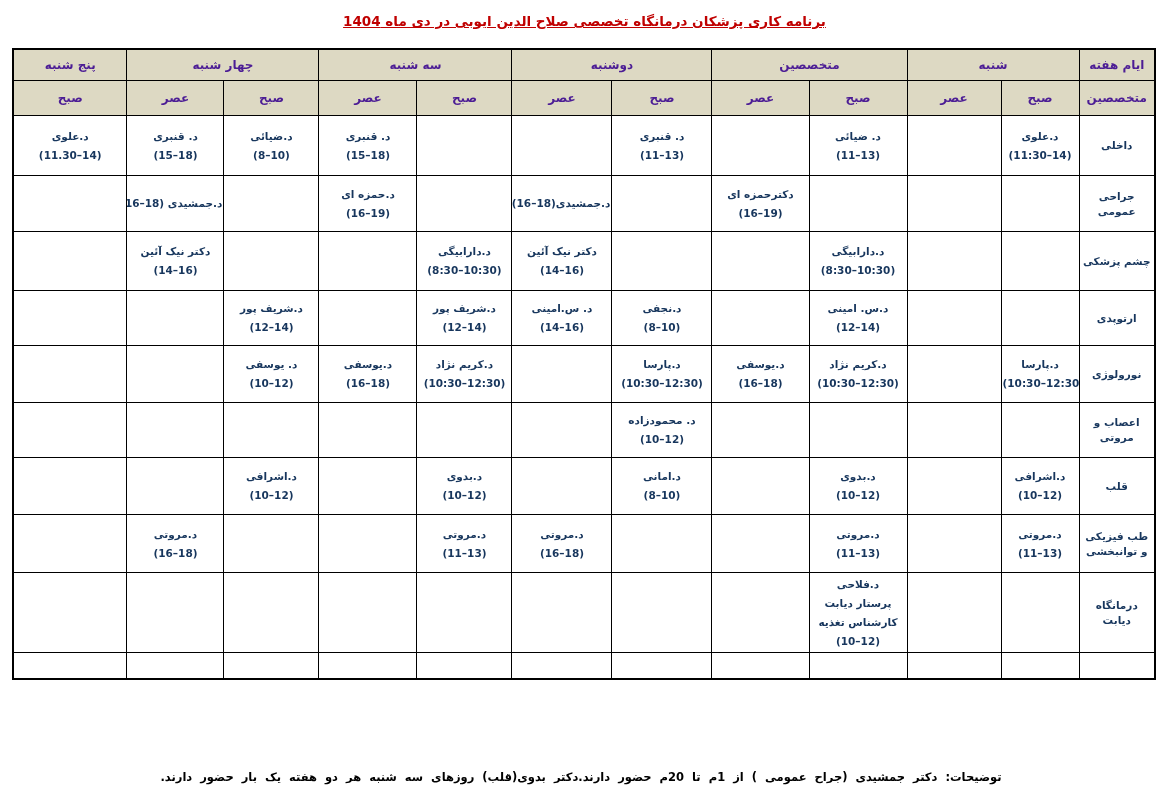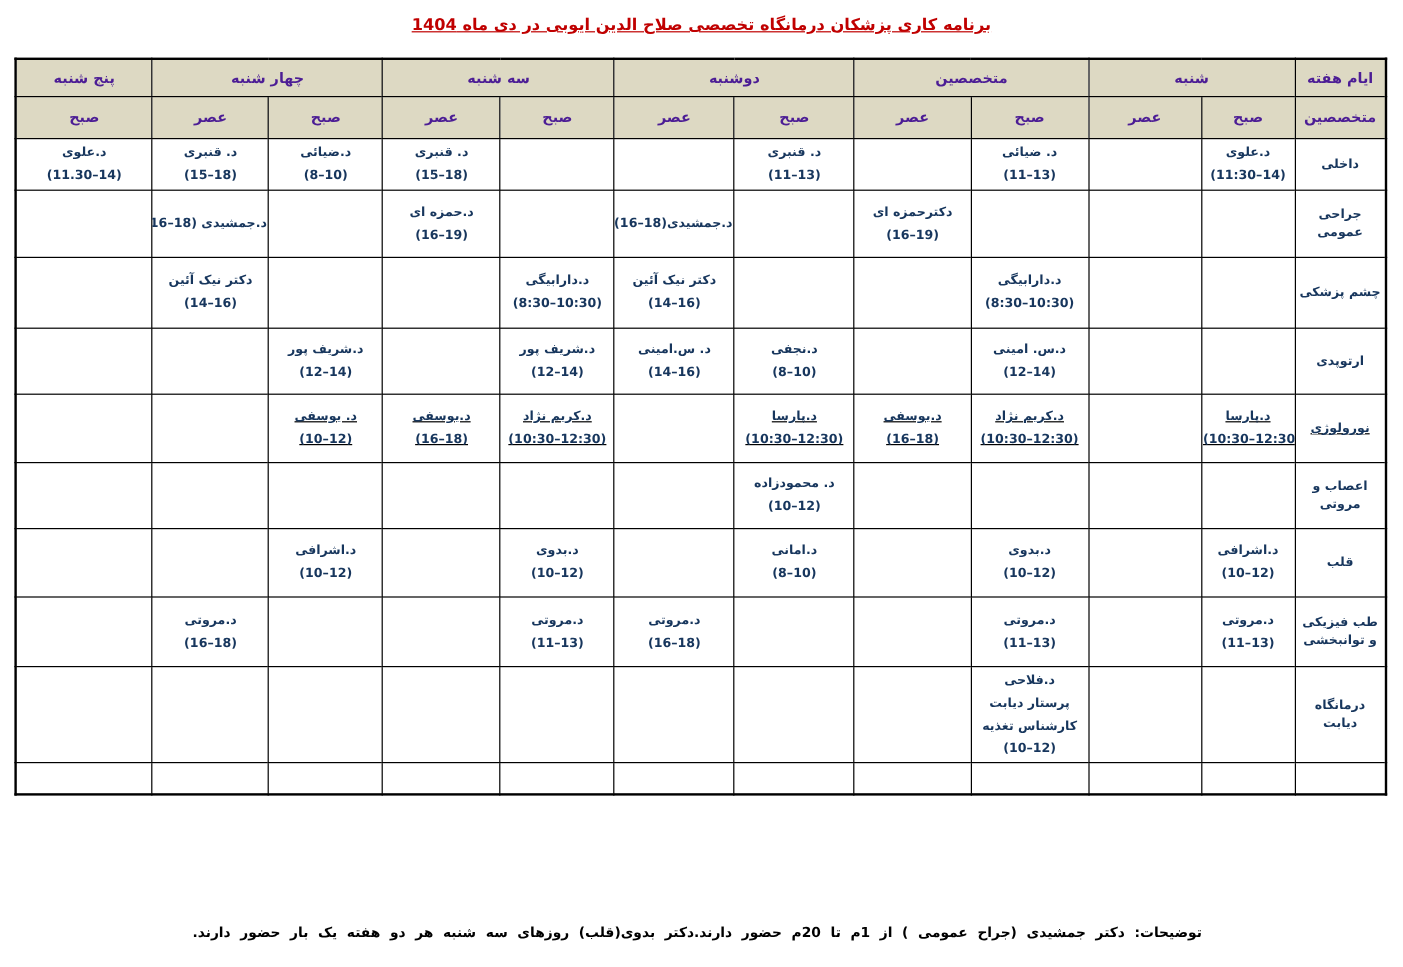--- a/index.html
+++ b/index.html
@@ -77,21 +77,21 @@
           <td>صبح</td>
           <td>عصر</td>
           <td>صبح</td>
           <td>عصر</td>
           <td>صبح</td>
           <td>عصر</td>
           <td>صبح</td>
         </tr>
     </thead>
     <tbody>
-        <tr style="height: 43px;">
+        <tr style="height: 60px;">
           <td class="spec">داخلی</td>
           <td>
             <div class="ln">د.علوی</div>
             <div class="ln" dir="ltr">(11:30–14)</div>
           </td>
           <td></td>
           <td>
             <div class="ln">د. ضیائی</div>
             <div class="ln" dir="ltr">(11–13)</div>
           </td>
@@ -191,21 +191,21 @@
             <div class="ln" dir="ltr">(12–14)</div>
           </td>
           <td></td>
           <td>
             <div class="ln">د.شریف پور</div>
             <div class="ln" dir="ltr">(12–14)</div>
           </td>
           <td></td>
           <td></td>
         </tr>
-        <tr style="height: 57px; text-decoration: underline;">
+        <tr style="height: 57px;">
           <td class="spec">نورولوژی</td>
           <td>
             <div class="ln">د.پارسا</div>
             <div class="ln" dir="ltr">(10:30–12:30)</div>
           </td>
           <td></td>
           <td>
             <div class="ln">د.کریم نژاد</div>
             <div class="ln" dir="ltr">(10:30–12:30)</div>
           </td>

